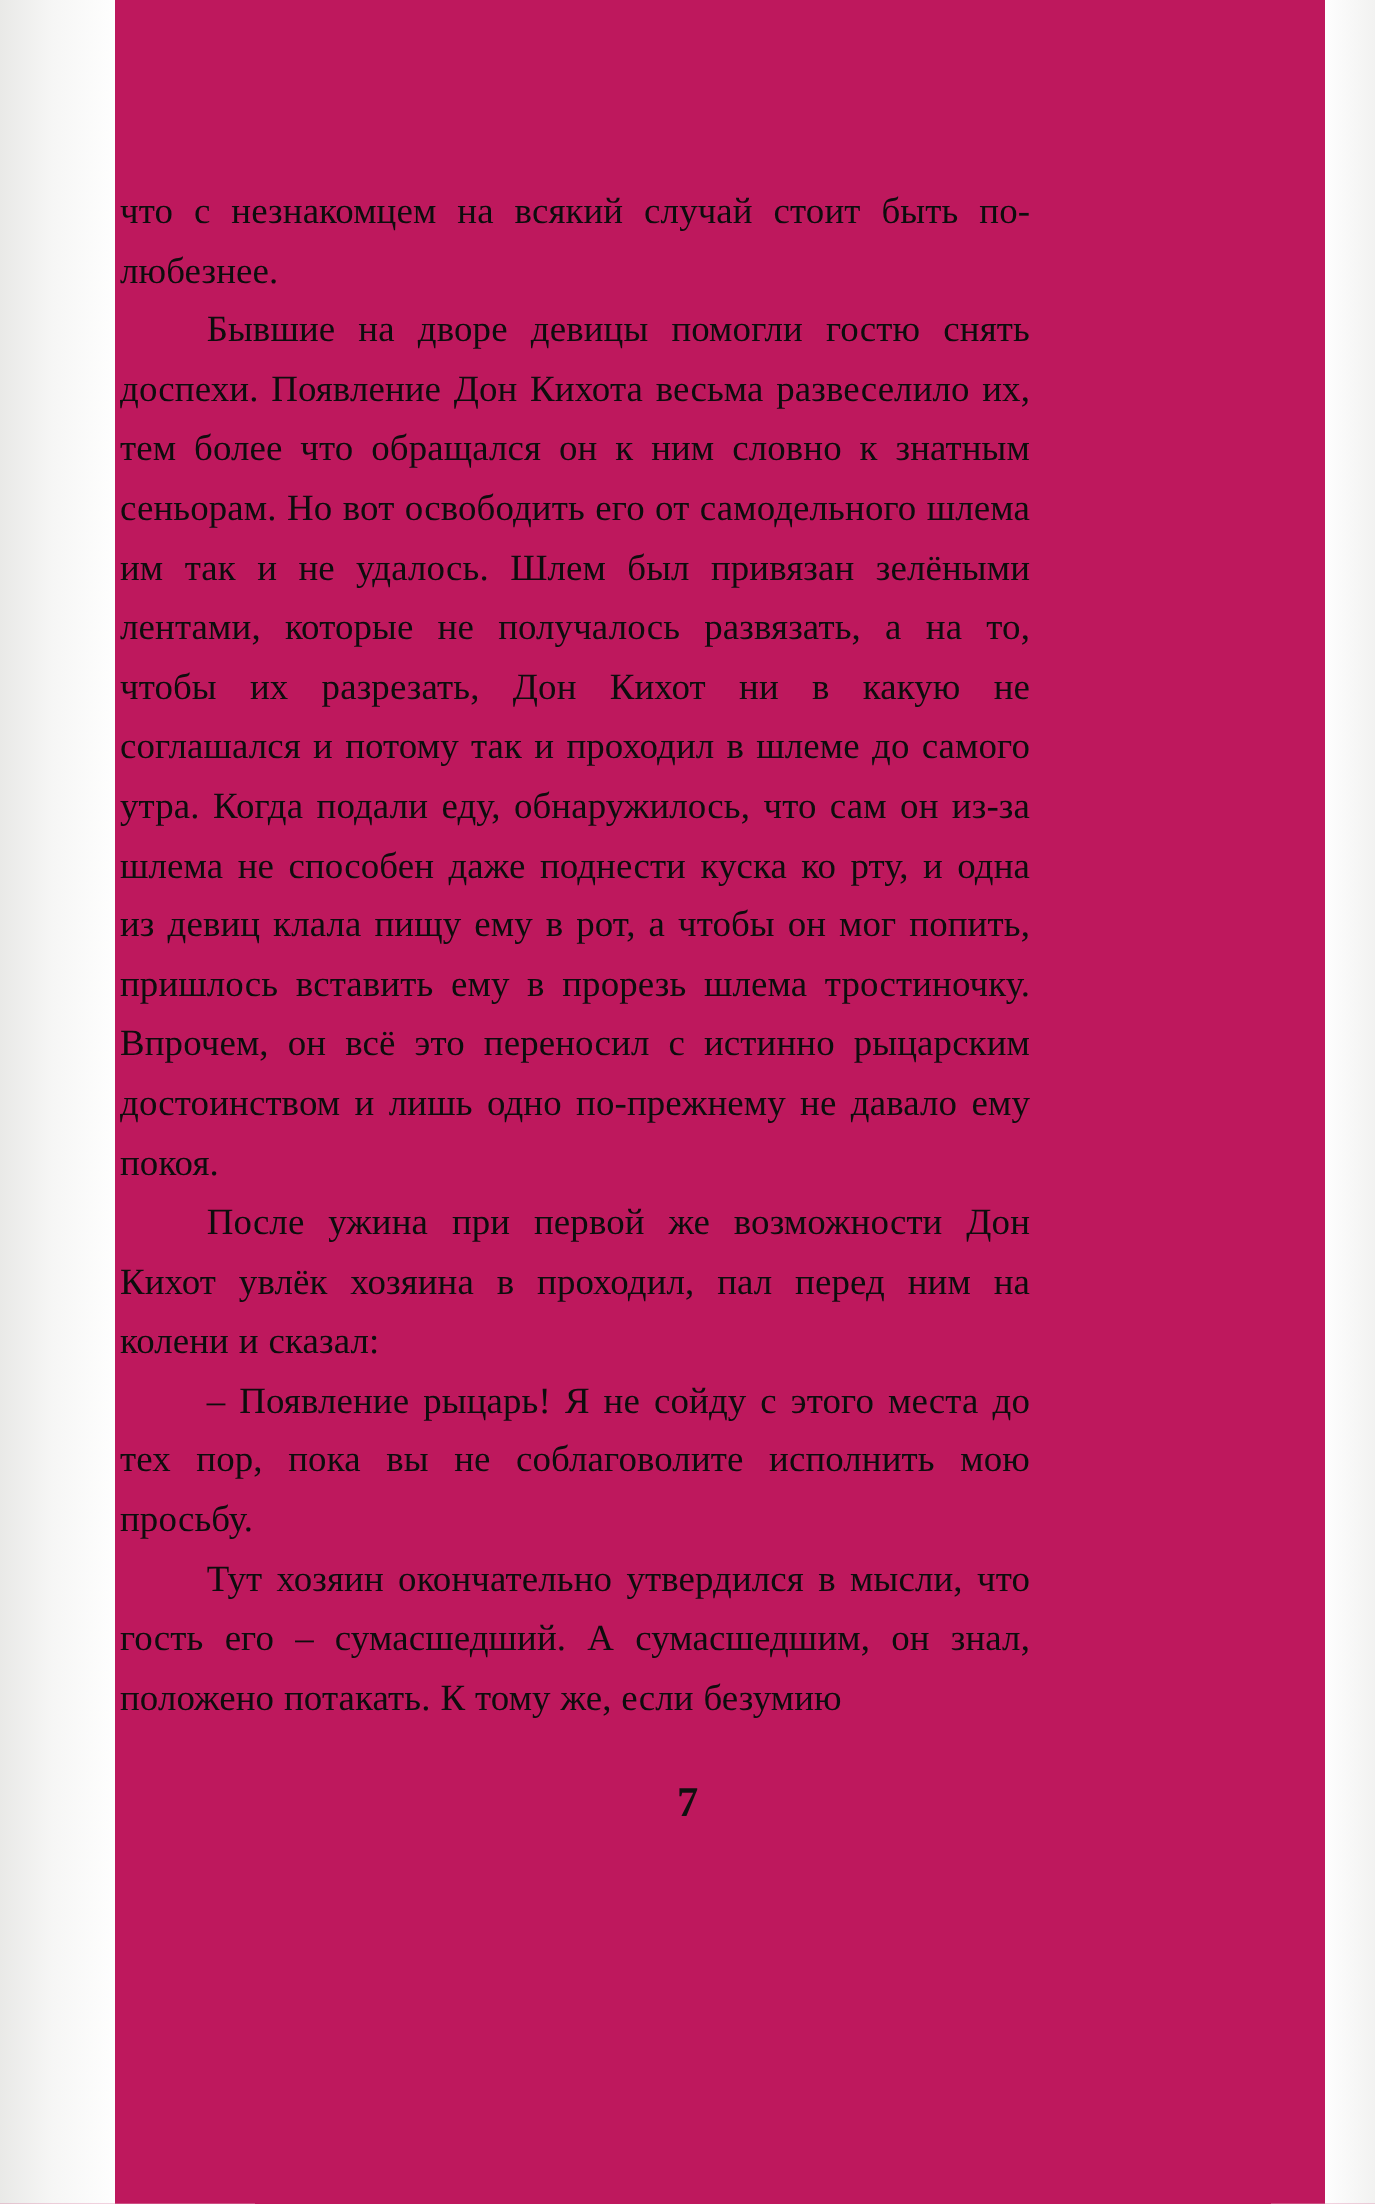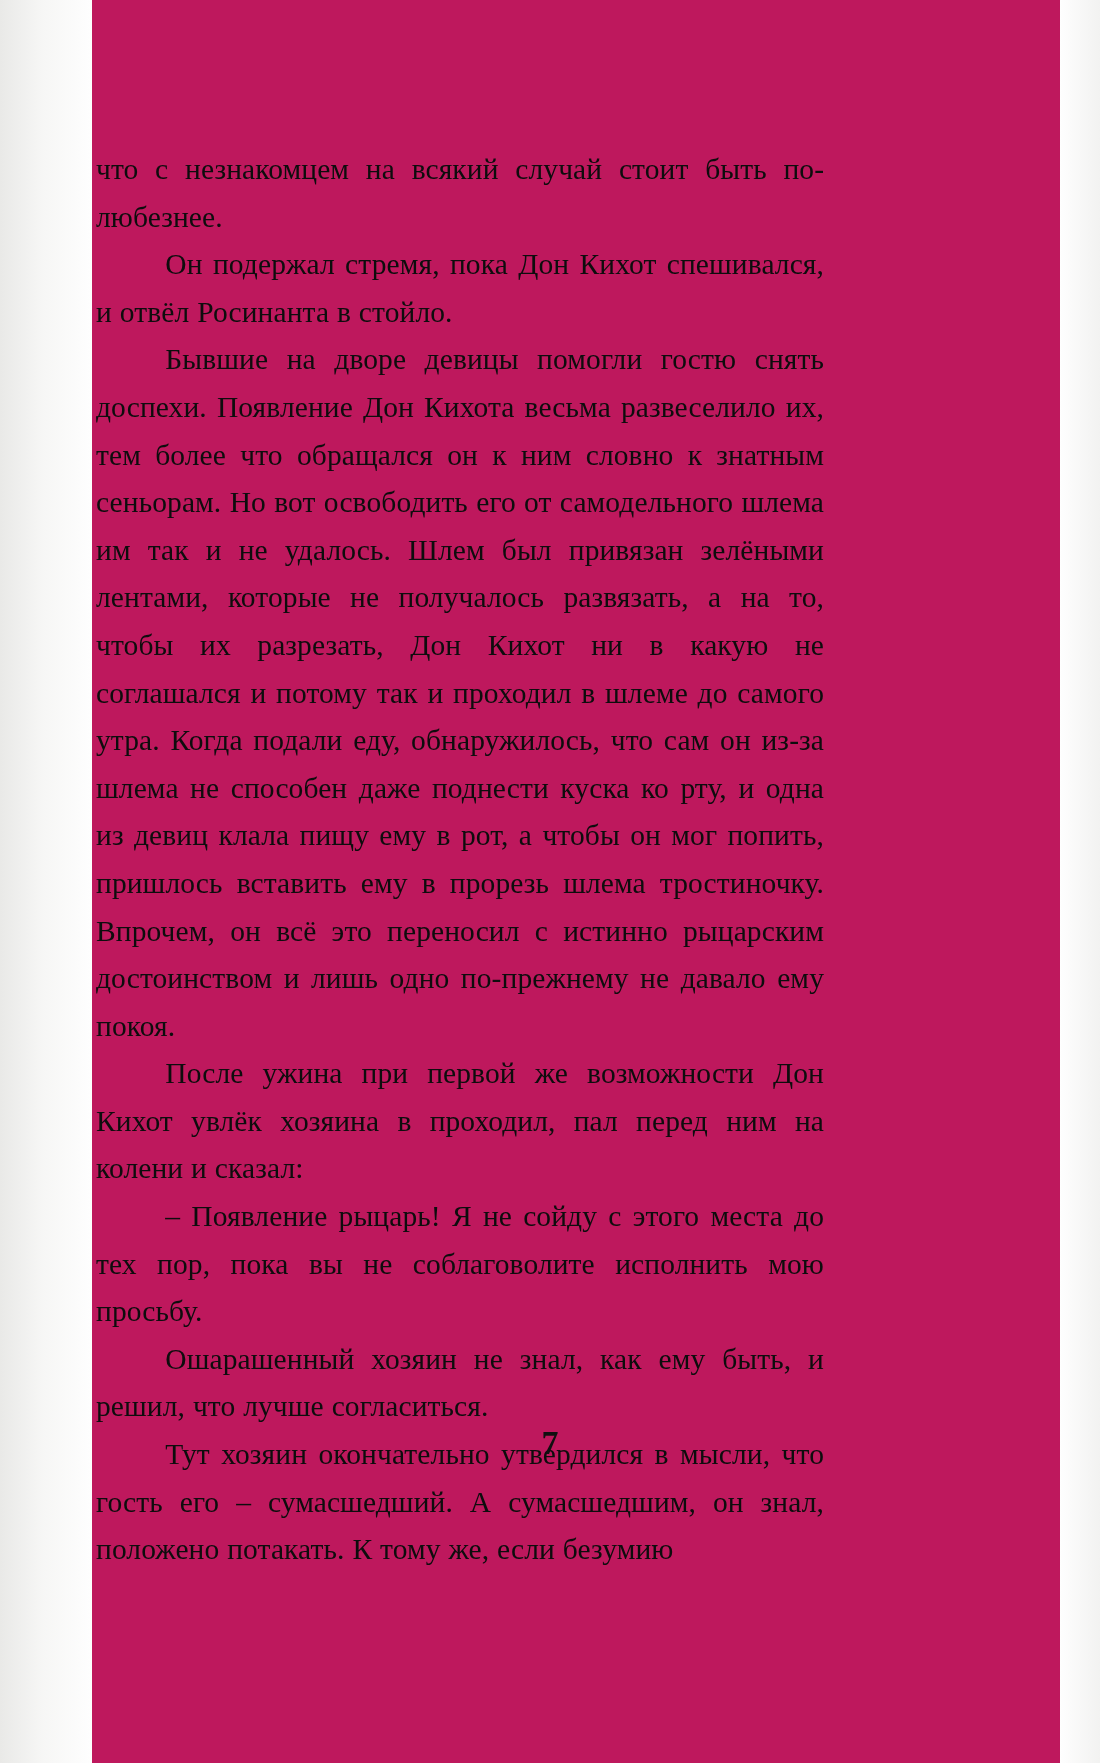--- a/index.html
+++ b/index.html
@@ -88,29 +88,27 @@
 
 <div class="page">
 
   <div class="gutter-shade"></div>
   <div class="edge-shade"></div>
 
   <div class="text-block">
 
     <p class="para no-indent">что с незнакомцем на всякий случай стоит быть по­любезнее.</p>
 
-    <p class="para">Он подержал стремя, пока Дон Кихот спешивал­ся, и отвёл Росинанта в стойло.</p>
 
     <p class="para">Бывшие на дворе девицы помогли гостю снять доспехи. Появление Дон Кихота весьма развеселило их, тем более что обращался он к ним словно к знат­ным сеньорам. Но вот освободить его от самодельно­го шлема им так и не удалось. Шлем был привязан зелёными лентами, которые не получалось развя­зать, а на то, чтобы их разрезать, Дон Кихот ни в ка­кую не соглашался и потому так и проходил в шле­ме до самого утра. Когда подали еду, обнаружилось, что сам он из-за шлема не способен даже поднес­ти куска ко рту, и одна из девиц клала пищу ему в рот, а чтобы он мог попить, пришлось вставить ему в прорезь шлема тростиночку. Впрочем, он всё это переносил с истинно рыцарским достоинством и лишь одно по-прежнему не давало ему покоя.</p>
 
     <p class="para">После ужина при первой же возможности Дон Кихот увлёк хозяина в проходил, пал перед ним на колени и сказал:</p>
 
     <p class="para">– Появление рыцарь! Я не сойду с этого места до тех пор, пока вы не соблаговолите исполнить мою просьбу.</p>
 
-    <p class="para">Ошарашенный хозяин не знал, как ему быть, и решил, что лучше согласиться.</p>
 
 
     <p class="para">Тут хозяин окончательно утвердился в мысли, что гость его – сумасшедший. А сумасшедшим, он знал, положено потакать. К тому же, если безумию</p>
 
   </div>
 
   <div class="page-number">7</div>
 
 </div>
 

